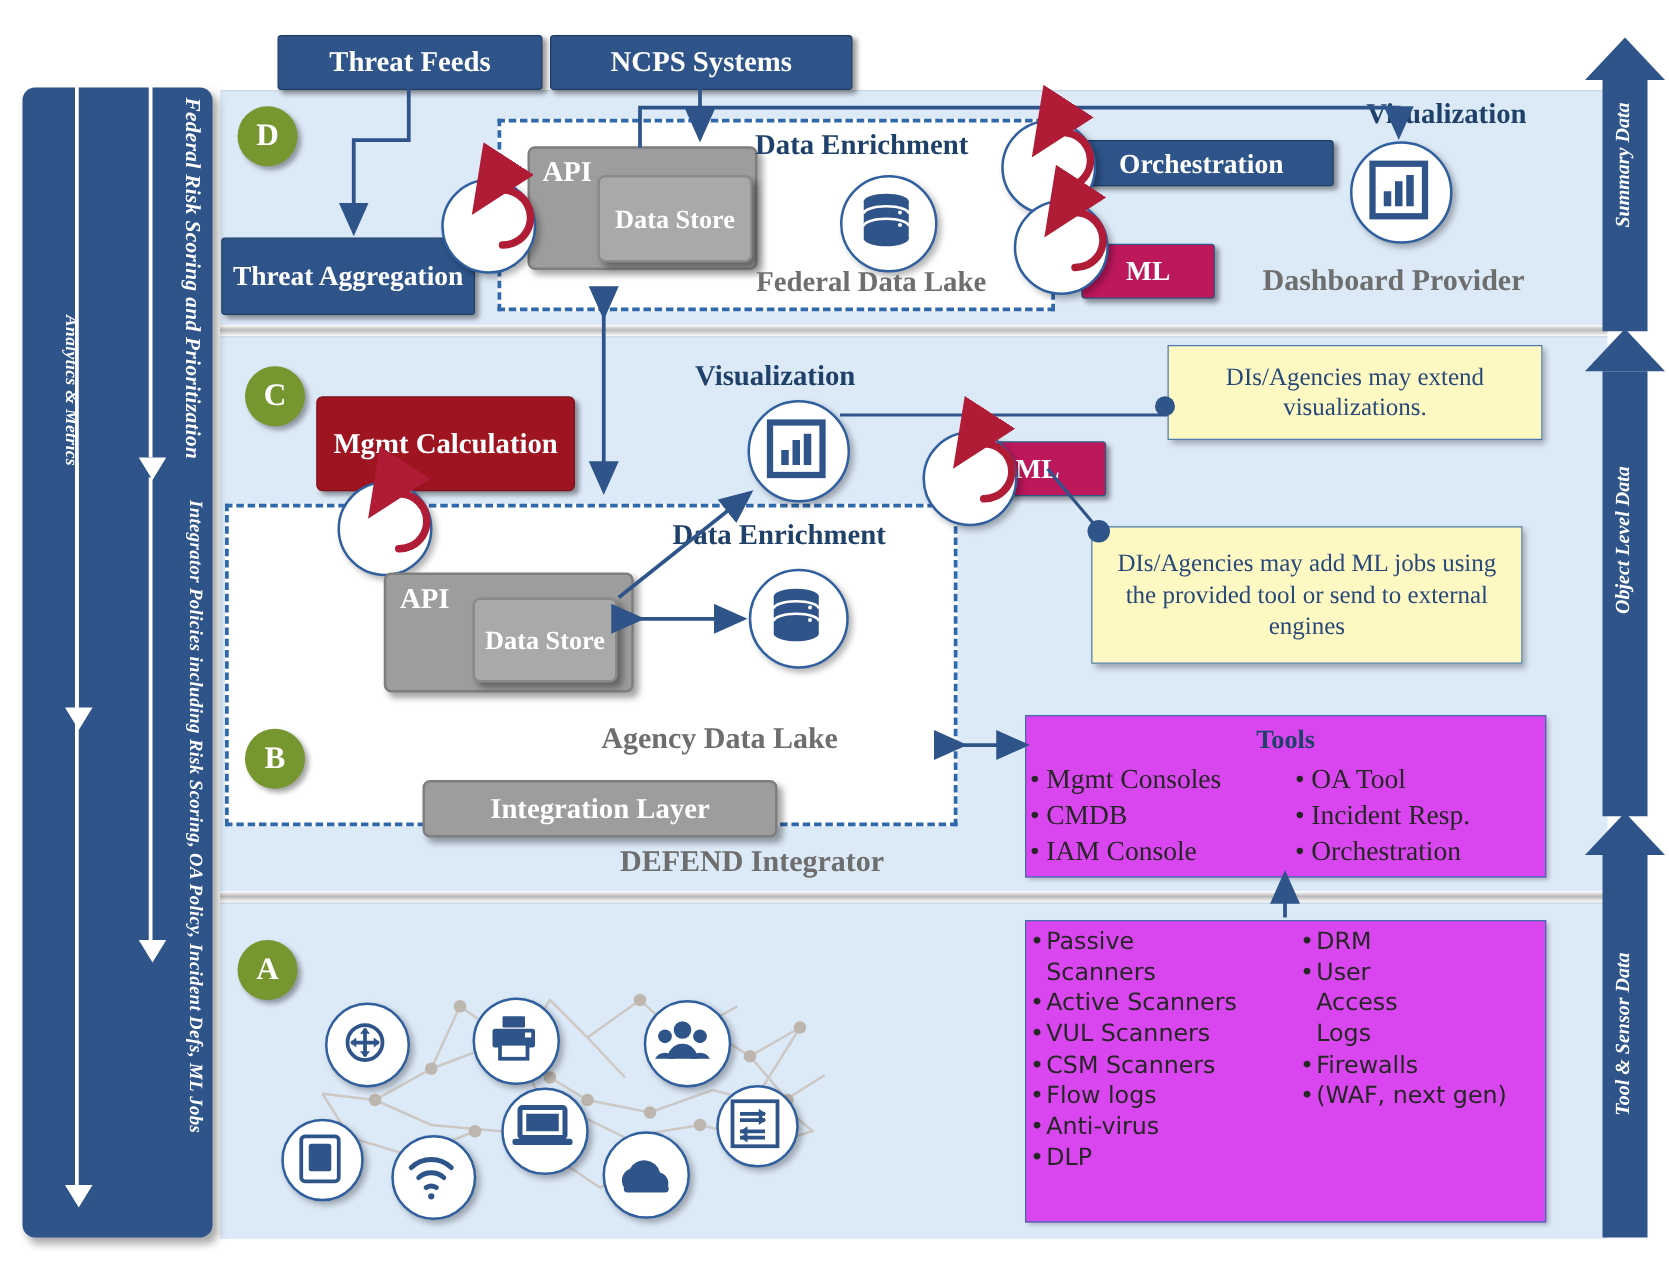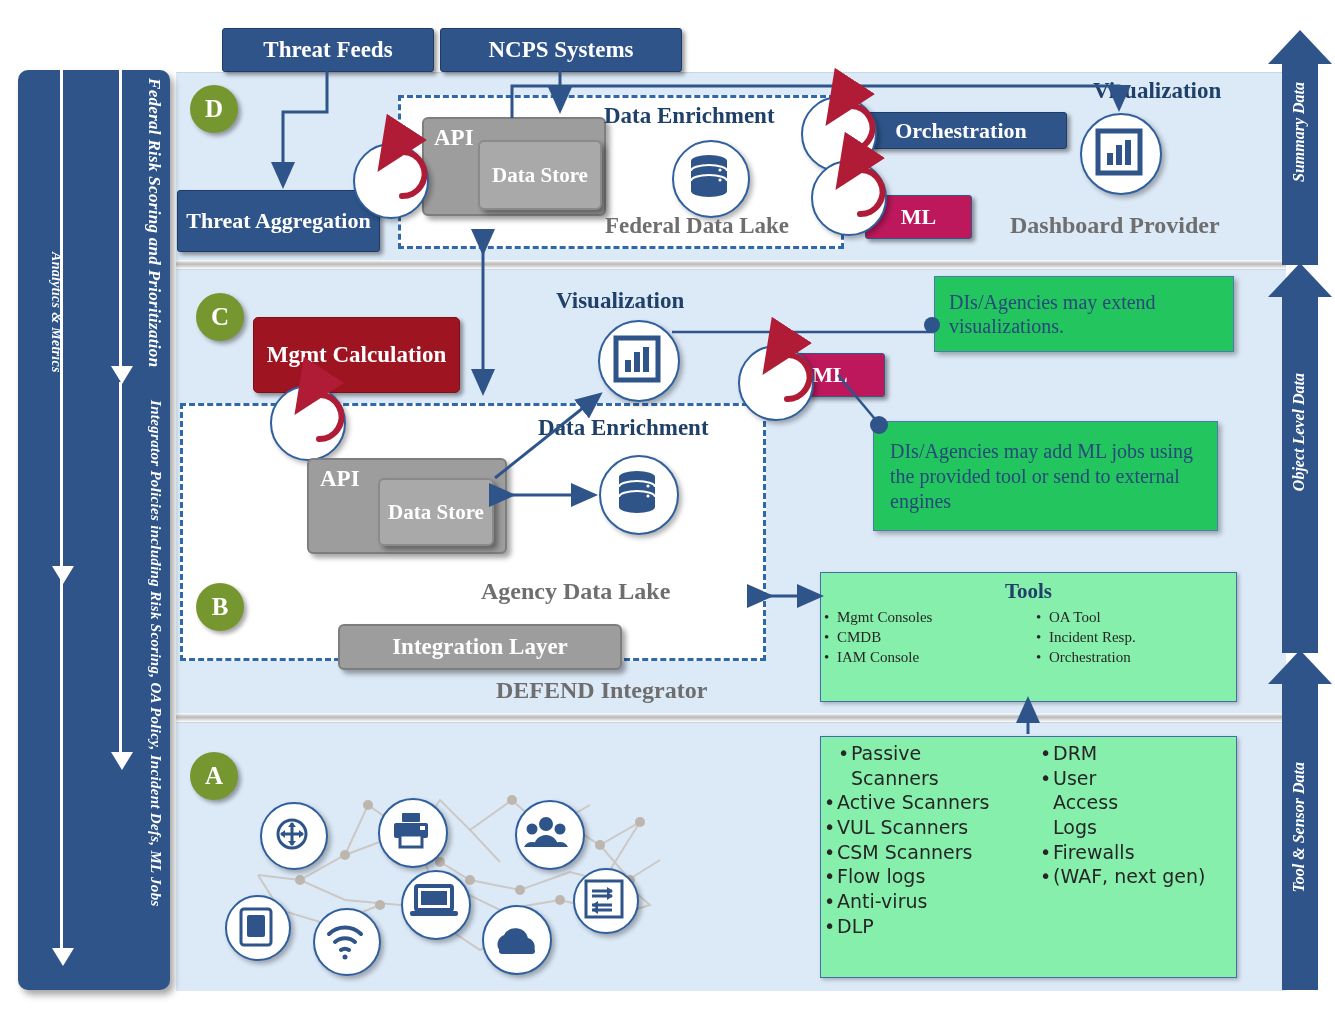--- a/index.html
+++ b/index.html
@@ -1,21 +1,21 @@
 <!DOCTYPE html>
 <html><head>
 <meta charset="utf-8">
 <style>
   html,body{margin:0;padding:0;background:#ffffff;}
   body{font-family:"Liberation Serif", serif;}
   #canvas{position:relative;width:1335px;height:1018px;background:#ffffff;overflow:hidden;}
 
   
   .abs{position:absolute;}
-  .ctr{display:flex;align-items:center;justify-content:center;text-align:left;}
+  .ctr{display:flex;align-items:center;justify-content:center;text-align:center;}
 
   
   .band{position:absolute;background:#dce9f7;border-top:1px solid #c9d6e4;}
   .band-sep{position:absolute;height:9px;background:linear-gradient(to bottom,#ffffff 0%,#b9b9b9 45%,#d8d8d8 70%,#ffffff 100%);}
 
   
   #sidebar{position:absolute;left:18px;top:70px;width:152px;height:920px;background:#2e5489;
            border-radius:10px;box-shadow:4px 5px 7px rgba(0,0,0,.35);}
   .vlabel{position:absolute;color:#ffffff;font-style:italic;font-weight:bold;
           writing-mode:vertical-rl;white-space:nowrap;letter-spacing:.3px;}
@@ -32,23 +32,23 @@
 
   
   .navy-box{position:absolute;background:#2e5489;color:#fff;font-weight:bold;
             border:1px solid #1f3c66;border-radius:3px;box-shadow:3px 3px 4px rgba(0,0,0,.4);}
   .navy-box.lighter{background:#be185d;border-color:#2f5a86;margin-top:20px;}
   .red-box{position:absolute;background:#9e1421;color:#fff;font-weight:bold;
            border:1px solid #7d0f19;border-radius:5px;box-shadow:3px 3px 4px rgba(0,0,0,.4);}
   .gray-box{position:absolute;background:#9d9d9d;color:#fff;font-weight:bold;
             border:2px solid #7e7e7e;border-radius:6px;box-shadow:4px 4px 5px rgba(0,0,0,.35);}
   .gray-box.inner{background:#a9a9a9;border:2px solid #8a8a8a;}
-  .white-callout{position:absolute;background:#22c55e;border:1px solid #4a7ab0;
+  .white-callout{position:absolute;background:#fef9c3;border:1px solid #4a7ab0;
                  color:#27497a;box-shadow:3px 3px 5px rgba(0,0,0,.3);}
-  .tools-box{position:absolute;background:#86efac;border:1px solid #3f6ea8;box-shadow:2px 2px 4px rgba(0,0,0,.25);}
+  .tools-box{position:absolute;background:#d946ef;border:1px solid #3f6ea8;box-shadow:2px 2px 4px rgba(0,0,0,.25);}
 
   
   .lake{position:absolute;background:#ffffff;border:3px dashed #2f68ab;}
 
   
   .circ{position:absolute;border-radius:50%;background:#fff;border:2px solid #2f5f9e;
         box-shadow:3px 3px 5px rgba(0,0,0,.3);}
   .badge{position:absolute;border-radius:50%;background:#76962f;color:#fff;
          display:flex;align-items:center;justify-content:center;font-weight:bold;
          box-shadow:3px 3px 4px rgba(0,0,0,.35);font-family:"Liberation Serif",serif;}
@@ -231,40 +231,40 @@
   <div class="badge" style="left:196px;top:583px;width:48px;height:48px;font-size:25px;">B</div>
 
   <div class="lbl gray" style="left:481px;top:578px;font-size:24px;">Agency Data Lake</div>
 
   <div class="gray-box ctr" style="left:338px;top:624px;width:280px;height:42px;font-size:23px;">Integration Layer</div>
 
   <div class="lbl gray" style="left:496px;top:677px;font-size:24px;">DEFEND Integrator</div>
 
   <div class="tools-box" style="left:820px;top:572px;width:415px;height:128px;">
     <div class="tb-title" style="font-size:21px;margin-top:6px;">Tools</div>
-    <div class="tcols" style="margin-top:4px;font-size:15px;color:#262626;line-height:1.32;">
+    <div class="tcols" style="margin-top:4px;font-size:22px;color:#262626;line-height:1.32;">
       <ul style="width:196px;">
         <li>Mgmt Consoles</li>
         <li>CMDB</li>
         <li>IAM Console</li>
       </ul>
       <ul>
         <li>OA Tool</li>
         <li>Incident Resp.</li>
         <li>Orchestration</li>
       </ul>
     </div>
   </div>
 
   <div class="badge" style="left:190px;top:752px;width:48px;height:48px;font-size:25px;">A</div>
 
   <div class="tools-box" style="left:820px;top:736px;width:415px;height:240px;">
     <div class="tcols sens" style="margin-top:4px;font-size:19px;color:#262626;line-height:1.3;">
       <ul style="width:200px;">
-        <li style="white-space:normal;width:105px;margin-left:14px;">Passive Scanners</li>
+        <li style="white-space:normal;width:105px;">Passive Scanners</li>
         <li>Active Scanners</li>
         <li>VUL Scanners</li>
         <li>CSM Scanners</li>
         <li>Flow logs</li>
         <li>Anti-virus</li>
         <li>DLP</li>
       </ul>
       <ul>
         <li>DRM</li>
         <li style="white-space:normal;width:112px;">User Access Logs</li>

